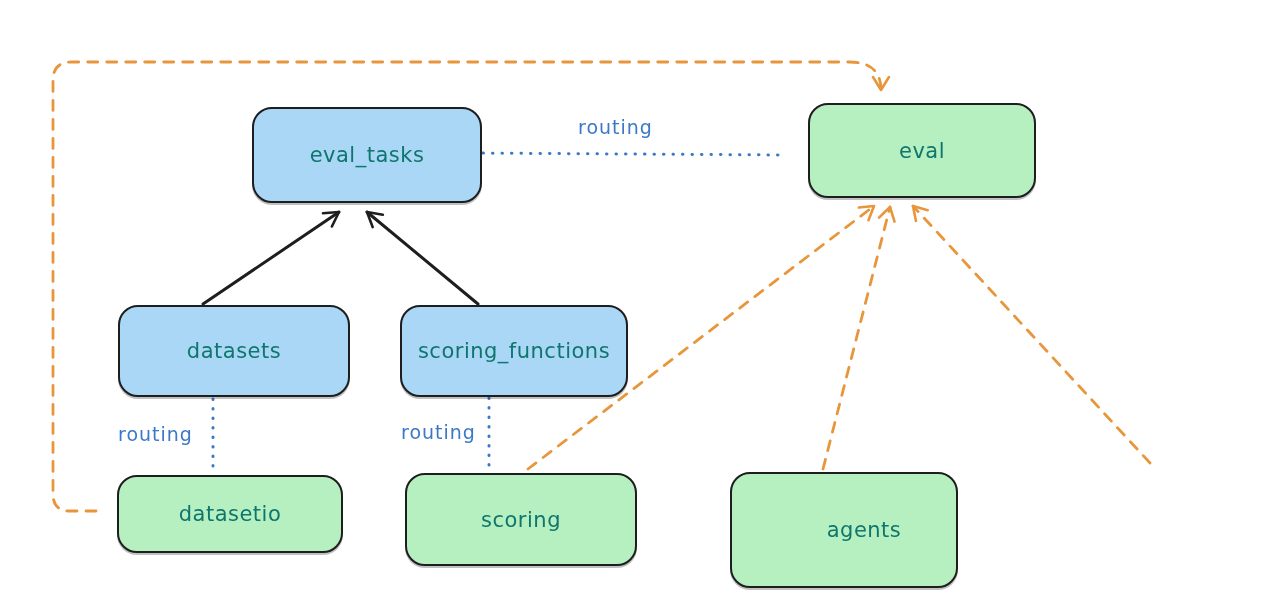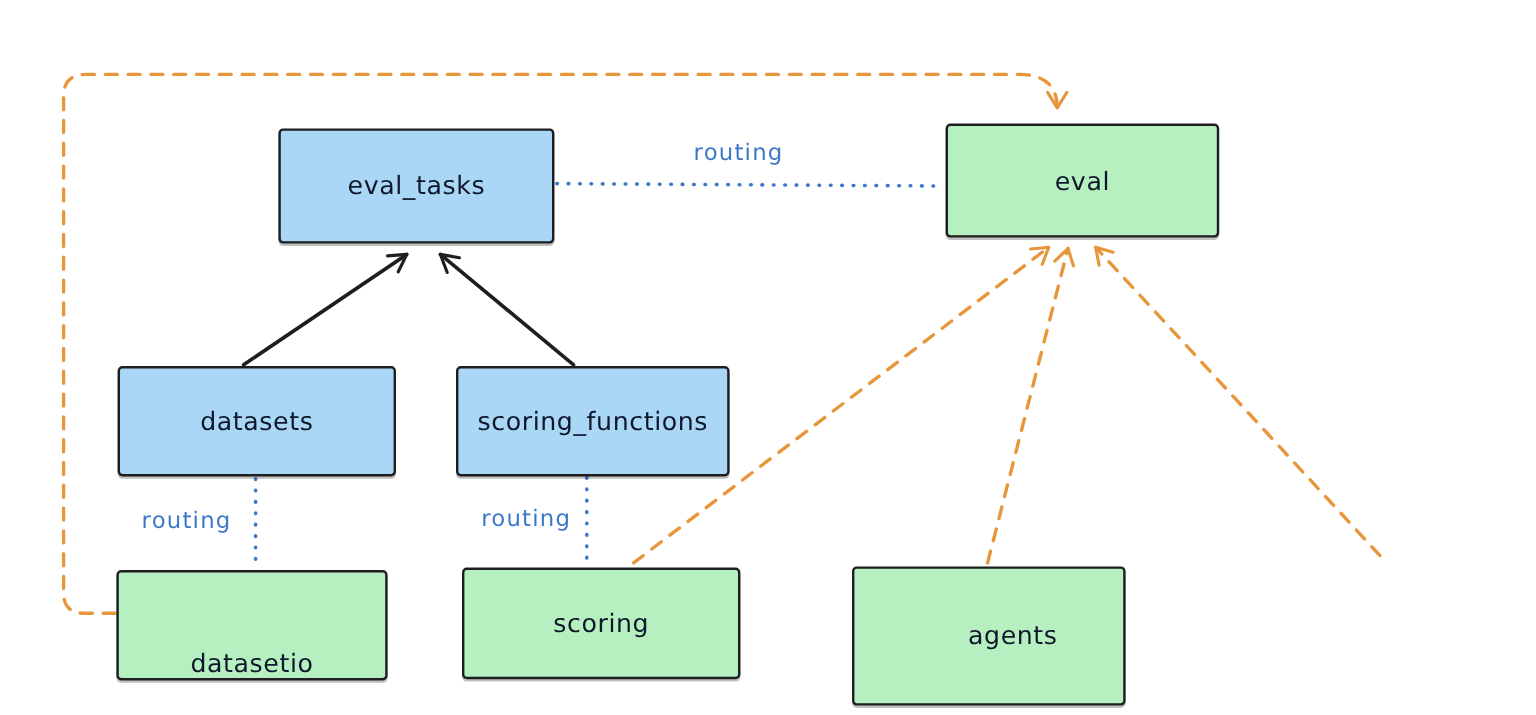--- a/index.html
+++ b/index.html
@@ -18,28 +18,29 @@
   .edges {
     position: absolute;
     left: 0; top: 0;
     width: 1280px;
     height: 596px;
   }
   .node {
     position: absolute;
     box-sizing: border-box;
     border: 2.5px solid #1e1e1e;
-    border-radius: 4px;
+    border-radius: 20px;
     display: flex;
     align-items: center;
     justify-content: center;
     font-size: 21px;
-    color: #0f172a;
+    color: #0f766e;
     letter-spacing: 0.5px;
     box-shadow: 0 2px 0 rgba(30,30,30,0.28);
+    margin-left: 20px;
   }
   .node.blue  { background: #a9d7f5; }
   .node.green { background: #b6f0c1; }
   .edge-label {
     position: absolute;
     color: #3b78c8;
     font-size: 19px;
     font-weight: 400;
     letter-spacing: 1px;
   }
@@ -81,21 +82,21 @@
   </div>
 
   <div class="node blue" style="left:98px; top:305px; width:232px; height:92px;">
     <span>datasets</span>
   </div>
 
   <div class="node blue" style="left:380px; top:305px; width:228px; height:92px;">
     <span>scoring_functions</span>
   </div>
 
-  <div class="node green" style="left:97px; top:475px; width:226px; height:92px;align-items:flex-end;">
+  <div class="node green" style="left:97px; top:475px; width:226px; height:78px;">
     <span>datasetio</span>
   </div>
 
   <div class="node green" style="left:385px; top:473px; width:232px; height:93px;">
     <span>scoring</span>
   </div>
 
   <div class="node green" style="left:710px; top:472px; width:228px; height:116px;padding-left:40px;">
     <span>agents</span>
   </div>

